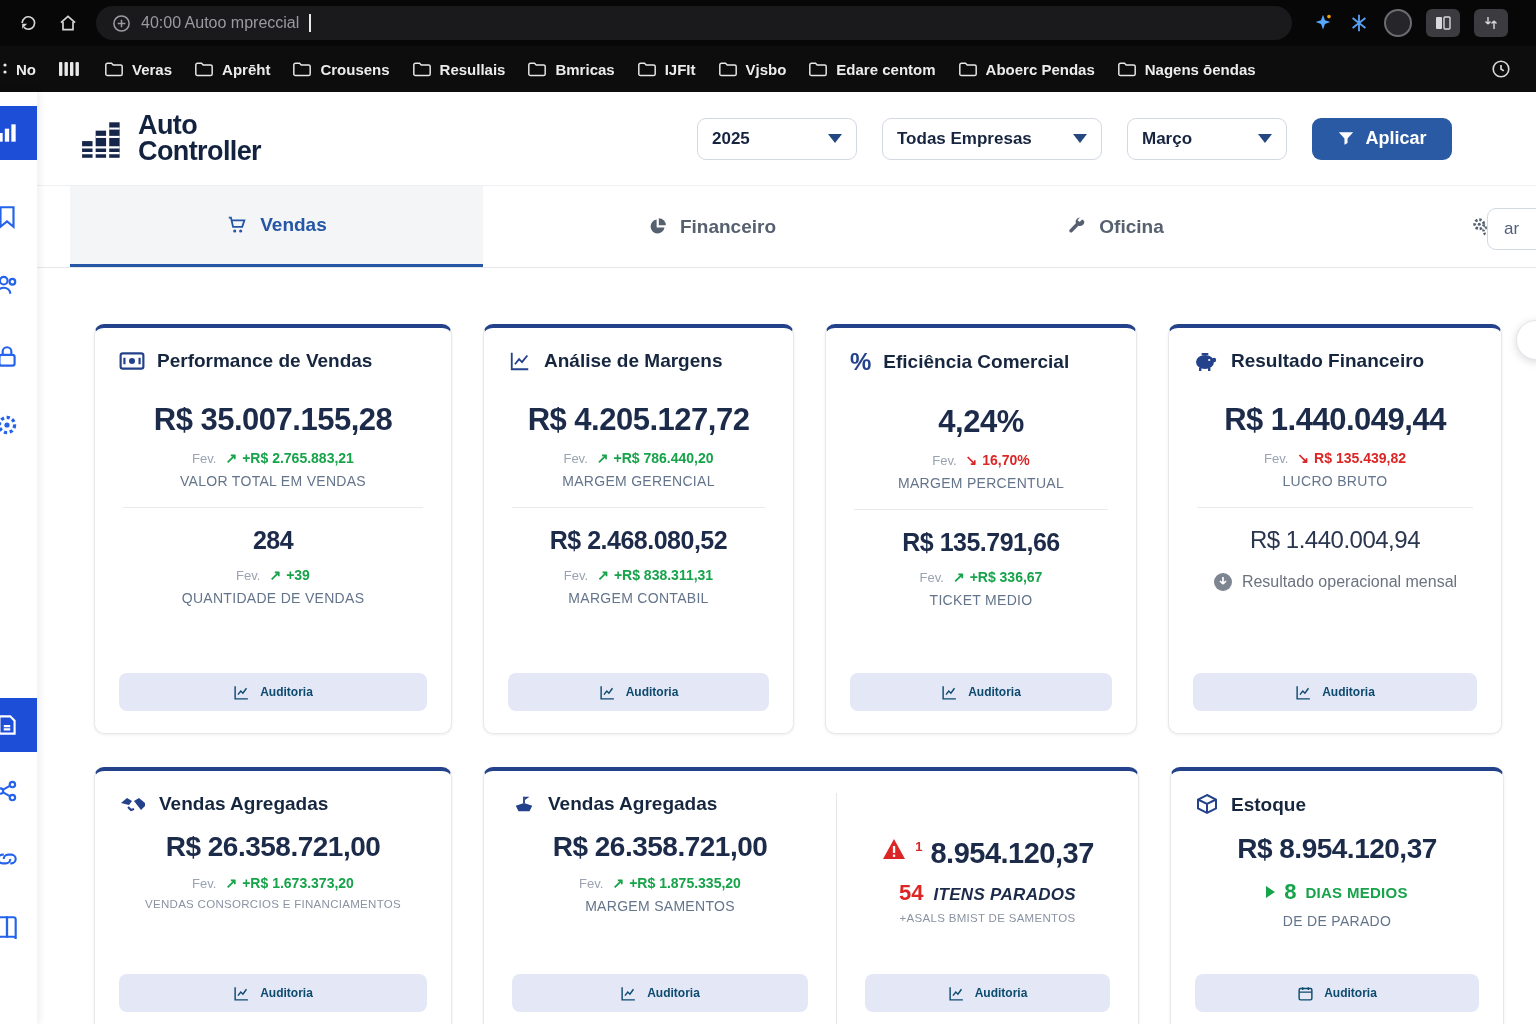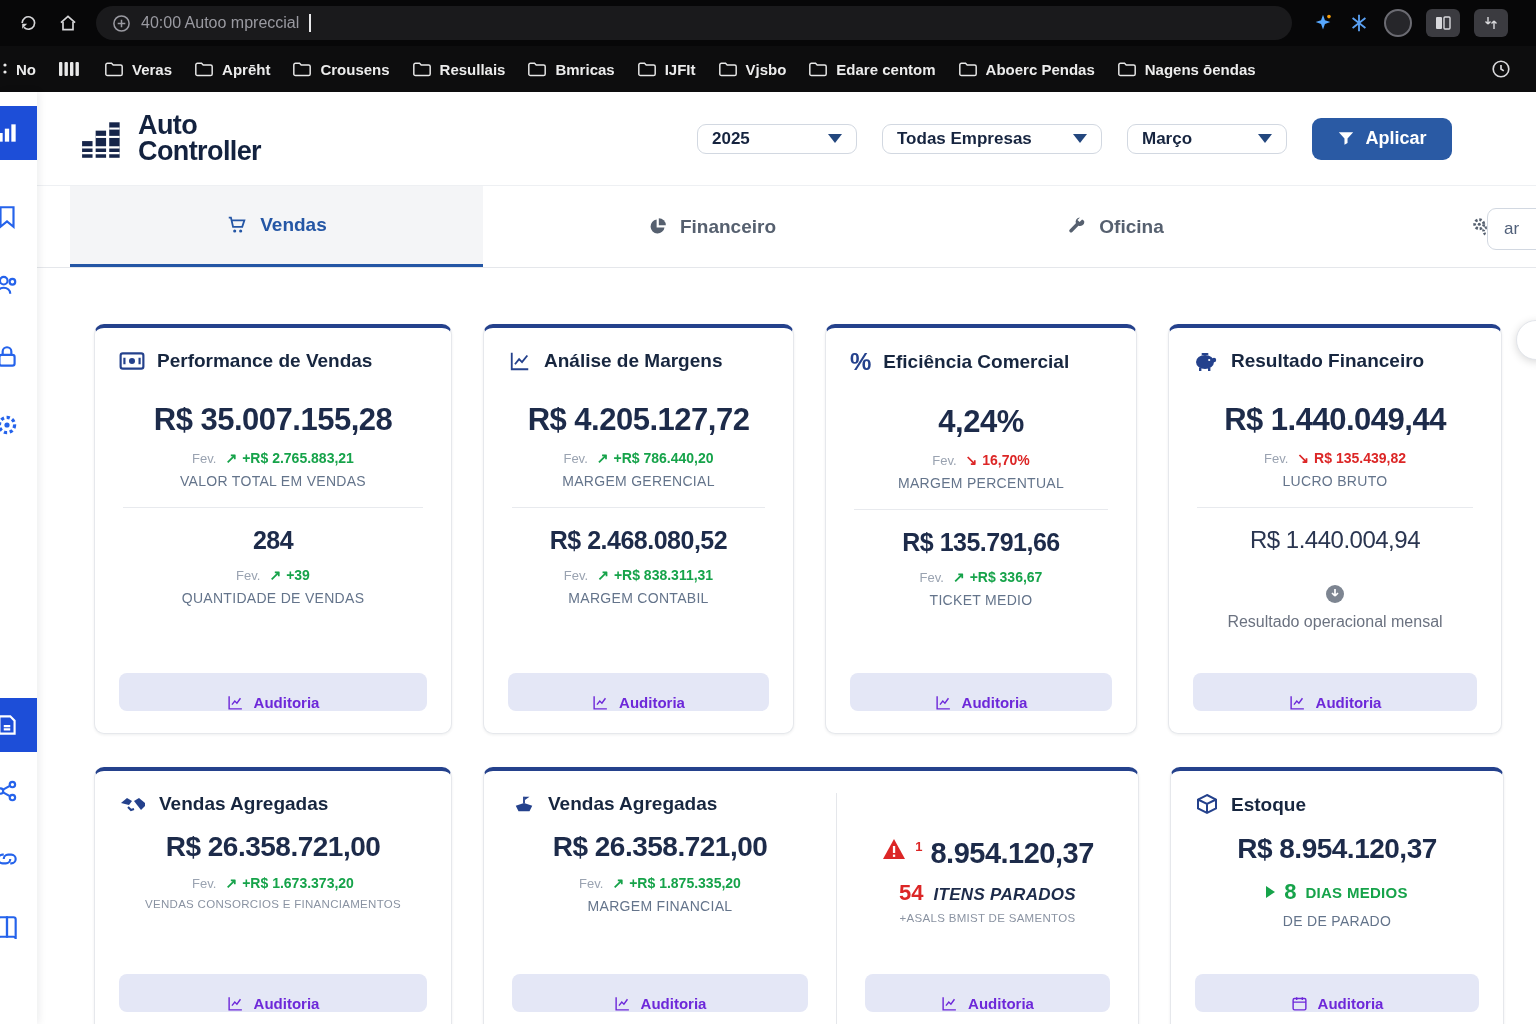--- a/index.html
+++ b/index.html
@@ -27,21 +27,21 @@
   .side-item { position:absolute; left:0; width:37px; height:54px; display:flex; align-items:center; color:#2563eb; cursor:pointer; }
   .side-item svg { margin-left:-6px; }
   .side-item.active { background:#1d4ed8; color:#fff; }
 
   
   .app { margin-left:37px; width:1499px; position:relative; }
   .app-header { height:93px; display:flex; align-items:center; justify-content:space-between; padding-left:43px; padding-right:84px; }
   .logo { display:flex; align-items:center; gap:10px; }
   .logo-text { font-size:27px; line-height:0.95; font-weight:800; color:#13223f; letter-spacing:-0.6px; }
   .filters { display:flex; align-items:center; gap:25px; }
-  .select { height:30px; border:1px solid #d2d8e1; border-radius:9px; background:#fff; display:flex; align-items:center; justify-content:space-between; padding:0 14px; font-size:17px; font-weight:700; color:#16243f; cursor:pointer; }
+  .select { height:42px; border:1px solid #d2d8e1; border-radius:9px; background:#fff; display:flex; align-items:center; justify-content:space-between; padding:0 14px; font-size:17px; font-weight:700; color:#16243f; cursor:pointer; }
   .sel-year, .sel-month { width:160px; }
   .sel-company { width:220px; }
   .caret { width:0; height:0; border-left:7px solid transparent; border-right:7px solid transparent; border-top:9px solid #23477e; }
   .apply-btn { height:42px; width:140px; background:#2a5aa4; border:none; border-radius:9px; color:#fff; font-size:18px; font-weight:700; display:flex; align-items:center; justify-content:center; gap:10px; cursor:pointer; }
   .partial-btn { position:absolute; left:1450px; top:116px; width:86px; height:42px; border:1px solid #d2d8e1; border-radius:9px; background:#fff; color:#51607a; font-size:17px; display:flex; align-items:center; padding-left:16px; z-index:7; }
 
   
   .tabs { display:flex; height:83px; border-top:1px solid #eef0f3; border-bottom:1px solid #e5e7eb; padding-left:33px; }
   .tab { display:flex; align-items:center; justify-content:center; gap:12px; font-size:19px; font-weight:700; color:#56606f; cursor:pointer; }
   .tab.active { background:#f4f5f7; border-bottom:3px solid #2456a5; color:#2456a5; }
@@ -61,22 +61,22 @@
   .metric-value.small { font-size:25px; }
   .metric-value.plain { font-size:24px; font-weight:500; color:#2a3550; }
   .delta { display:flex; align-items:flex-end; justify-content:center; gap:9px; margin:12px 0 7px; }
   .delta .period { font-size:13px; color:#9aa3b1; }
   .change { font-size:14px; font-weight:700; display:flex; align-items:center; gap:5px; }
   .change.up { color:#16a34a; }
   .change.down { color:#dc2626; }
   .caption { text-align:center; font-size:14px; color:#64748b; letter-spacing:.3px; }
   .caption.tiny { font-size:11.5px; color:#8a93a2; }
   .divider { border:none; border-top:1px solid #e8eaee; margin:18px 4px; }
-  .audit-btn { margin-top:auto; width:100%; height:38px; background:#e4e7f6; border:none; border-radius:8px; color:#6d28d9; font-size:15px; font-weight:700; display:flex; align-items:flex-end; justify-content:center; gap:10px; cursor:pointer; }
-  .info-row { display:flex; align-items:center; justify-content:center; gap:9px; margin-top:30px; color:#6b7280; font-size:16px;flex-direction:column; }
+  .audit-btn { margin-top:auto; width:100%; height:38px; background:#e4e7f6; border:none; border-radius:8px; color:#0c4a6e; font-size:12px; font-weight:700; display:flex; align-items:center; justify-content:center; gap:10px; cursor:pointer; }
+  .info-row { display:flex; align-items:center; justify-content:center; gap:9px; margin-top:18px; color:#6b7280; font-size:16px; }
 
   .card.wide { flex-direction:row; padding:22px 28px; }
   .wide-col { display:flex; flex-direction:column; }
   .wide-left { width:296px; }
   .wide-sep { width:1px; background:#e5e7eb; margin:0 28px -22px 28px; }
   .wide-right { flex:1; padding-top:44px; }
   .warn-row { display:flex; align-items:flex-start; justify-content:center; gap:8px; }
   .warn-badge { color:#dc2626; font-size:13px; font-weight:700; margin-top:2px; }
   .warn-value { font-size:29px; font-weight:800; color:#1d2b4a; letter-spacing:-0.5px; }
   .stat-row { display:flex; align-items:baseline; justify-content:center; gap:10px; margin:10px 0 6px; }
@@ -621,21 +621,21 @@
             <span>Vendas Agregadas</span>
           </div>
           <div class="metric-value" style="font-size:28px;">R$ 26.358.721,00</div>
           <div class="delta">
             <span class="period">Fev.</span>
             <span class="change up">
                 <span class="arr">↗</span>
                 <span>+R$ 1.875.335,20</span>
               </span>
           </div>
-          <div class="caption">MARGEM FINANCIAL</div>
+          <div class="caption">MARGEM SAMENTOS</div>
           <button class="audit-btn">
             <span>
                 <svg width="17" height="17" viewBox="0 0 24 24">
                   <path d="M3 3v18h18" fill="none" stroke="currentColor" stroke-width="2"></path>
                   <path d="M7 15l4-5 3 3 5-7" fill="none" stroke="currentColor" stroke-width="2"></path>
                 </svg>
               </span>
             <span>Auditoria</span>
           </button>
         </div>

